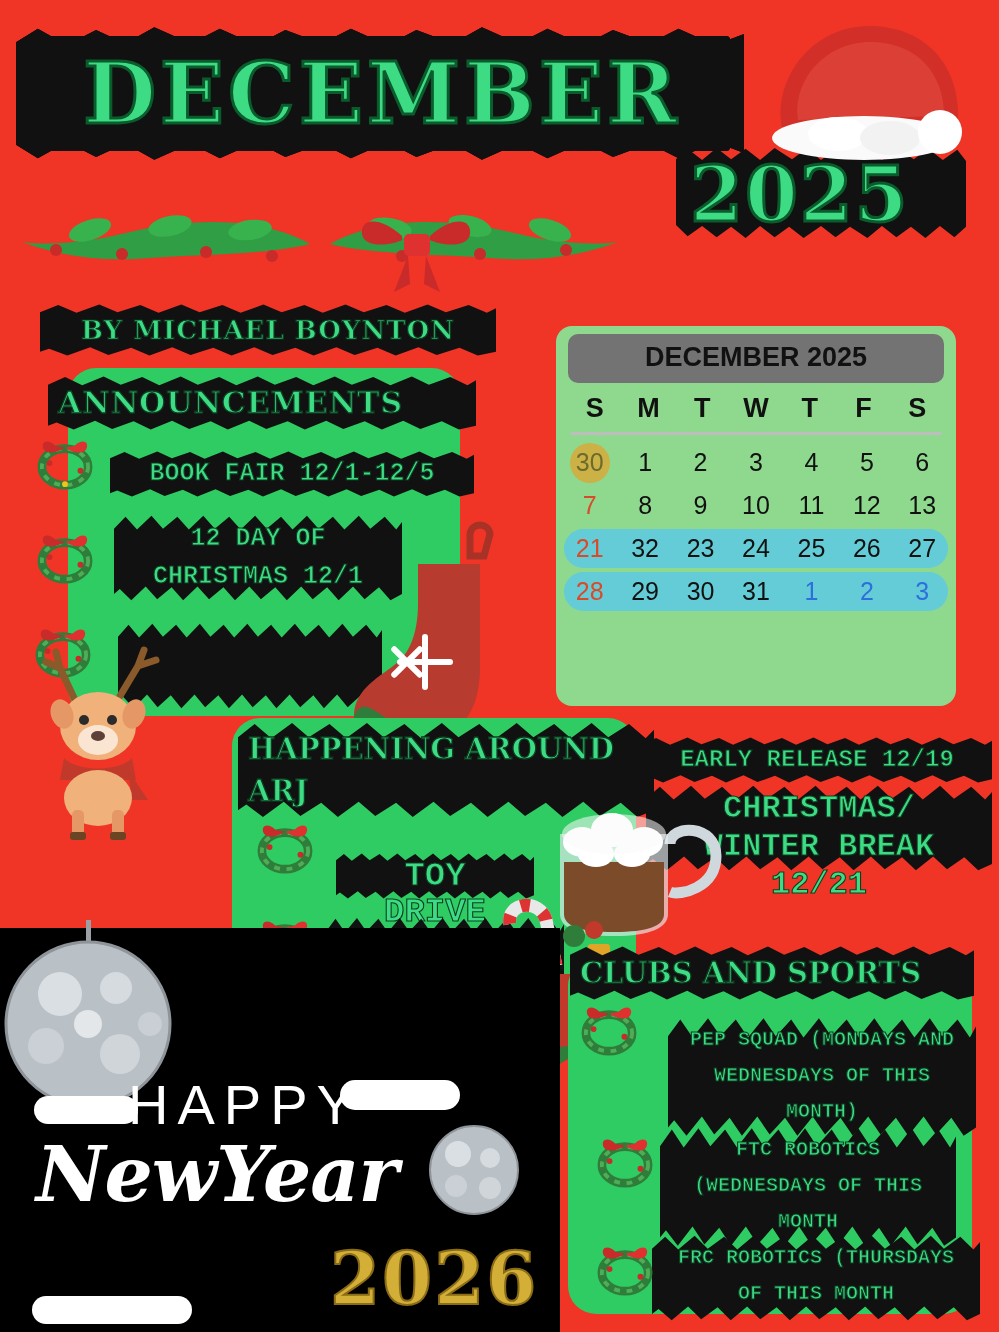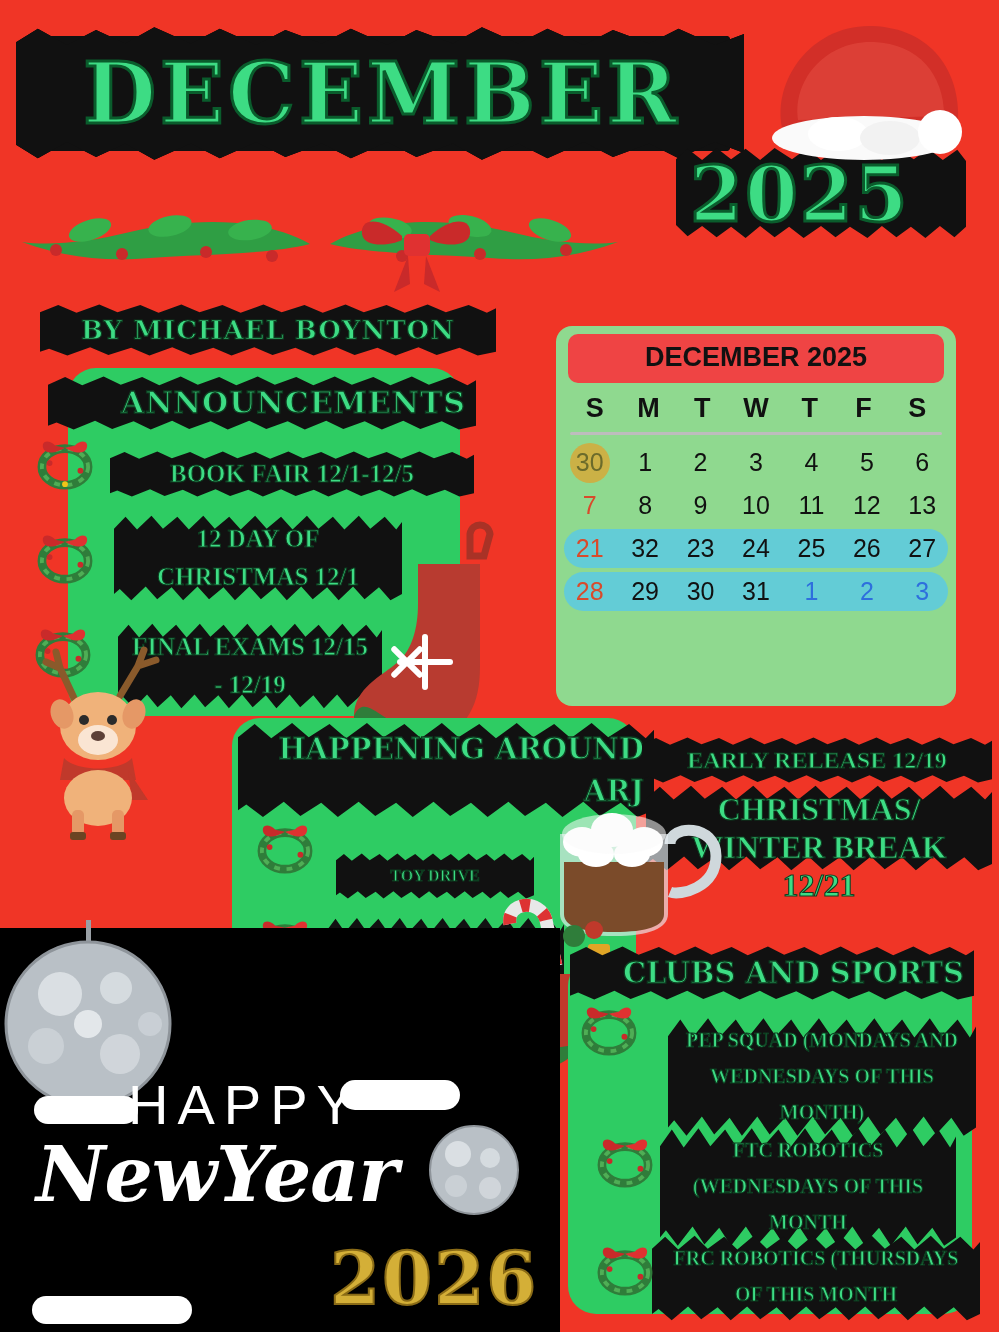--- a/index.html
+++ b/index.html
@@ -67,83 +67,83 @@
   }
 
   
   .panel {
     position:absolute; background:#2ecc63; border-radius:28px;
   }
   #announce-panel { left:68px; top:368px; width:392px; height:348px; }
   #arj-panel { left:232px; top:718px; width:404px; height:328px; }
   #clubs-panel { left:568px; top:958px; width:404px; height:356px; }
 
-  .hdr-wrap { position:absolute; text-align:right; }
+  .hdr-wrap { position:absolute; text-align:left; }
   .hdr-wrap .jagbg { left:-10px; top:-6px; right:-10px; bottom:-6px; }
   .hdr-wrap span {
     position:relative; font-family:"DejaVu Serif", serif; font-weight:700;
     color:#3ddc84; -webkit-text-stroke:1.3px #0d3d20;
   }
 
   #announce-hdr { left:58px; top:382px; width:408px; height:42px; }
   #announce-hdr span { font-size:30px; line-height:42px; letter-spacing:1px; }
 
   #arj-hdr { left:248px; top:728px; width:396px; height:84px; }
   #arj-hdr span { font-size:29px; line-height:42px; }
 
   #clubs-hdr { left:580px; top:952px; width:384px; height:42px; }
   #clubs-hdr span { font-size:29px; line-height:42px; }
 
   .item {
     position:absolute; text-align:center;
   }
   .item .jagbg { left:-10px; top:-5px; right:-10px; bottom:-5px; }
   .item span {
-    position:relative; font-family:Liberation Serif, serif; font-weight:700;
+    position:relative; font-family:Liberation Mono, monospace; font-weight:700;
     color:#3ddc84; -webkit-text-stroke:1.1px #0d3d20;
   }
 
   
   #ann-1 { left:120px; top:456px; width:344px; height:36px; }
   #ann-1 span { font-size:25px; line-height:36px; }
   #ann-2 { left:124px; top:520px; width:268px; height:76px; }
   #ann-2 span { font-size:25px; line-height:38px; }
   #ann-3 { left:128px; top:628px; width:244px; height:76px; }
   #ann-3 span { font-size:25px; line-height:38px; }
 
   
   #rt-1 { left:652px; top:742px; width:330px; height:36px; }
   #rt-1 span { font-size:24px; line-height:36px;text-align:center; }
   #rt-2 { left:656px; top:790px; width:326px; height:76px; }
   #rt-2 span { font-size:32px; line-height:38px; }
 
   
   #arj-1 { left:346px; top:858px; width:178px; height:36px; }
-  #arj-1 span { font-size:16px; line-height:36px; }
+  #arj-1 span { font-size:34px; line-height:36px; }
   #arj-2 { left:336px; top:922px; width:218px; height:80px; }
   #arj-2 span { font-size:26px; line-height:40px; }
 
   
   #club-1 { left:678px; top:1022px; width:288px; height:110px; }
   #club-1 span { font-size:20px; line-height:36px; }
   #club-2 { left:670px; top:1132px; width:276px; height:110px; }
   #club-2 span { font-size:20px; line-height:36px; }
   #club-3 { left:662px; top:1240px; width:308px; height:76px; }
   #club-3 span { font-size:20px; line-height:36px; }
 
   
   .wreath { position:absolute; width:58px; height:52px; }
 
   
   #calendar {
     position:absolute; left:556px; top:326px; width:400px; height:380px;
     background:#8fd98f; border-radius:16px; padding:6px;
   }
   .cal-title {
-    background:#ef4444; color:#111; border-radius:10px;
+    background:#737373; color:#111; border-radius:10px;
     font-size:27px; font-weight:700; text-align:center;
     padding:8px 0 10px 0; margin:2px 6px 4px 6px;
     font-family:"Liberation Sans", sans-serif;
   }
   .cal-grid { display:grid; grid-template-columns:repeat(7,1fr); padding:0 6px; }
   .cal-dow {
     text-align:center; font-size:27px; font-weight:700; color:#111;
     padding:6px 0 8px 0;
   }
   .dow-underline { height:3px; background:#bdbdbd; margin:0 8px 6px 8px; border-radius:2px; }
@@ -260,21 +260,20 @@
 <div class="item" id="ann-1">
   <div class="jagbg"></div>
   <span>BOOK FAIR 12/1-12/5</span>
 </div>
 <div class="item" id="ann-2">
   <div class="jagbg"></div>
   <span>12 DAY OF CHRISTMAS 12/1</span>
 </div>
 <div class="item" id="ann-3">
   <div class="jagbg"></div>
-  <span>FINAL EXAMS 12/15 - 12/19</span>
 </div>
 
 <svg class="wreath" style="left:36px;top:438px;" viewBox="0 0 60 54">
   <ellipse cx="30" cy="30" rx="24" ry="19" fill="none" stroke="#2f7d3a" stroke-width="9"></ellipse>
   <ellipse cx="30" cy="30" rx="24" ry="19" fill="none" stroke="#4fae55" stroke-width="4" stroke-dasharray="6 7"></ellipse>
   <circle cx="14" cy="26" r="3" fill="#c92a2a"></circle>
     <circle cx="46" cy="34" r="3" fill="#c92a2a"></circle>
   <circle cx="30" cy="48" r="3" fill="#f0c419"></circle>
   <path d="M20 8 C12 0 4 4 8 12 C12 18 24 14 30 10 Z" fill="#c92a2a"></path>
   <path d="M40 8 C48 0 56 4 52 12 C48 18 36 14 30 10 Z" fill="#e03131"></path>

